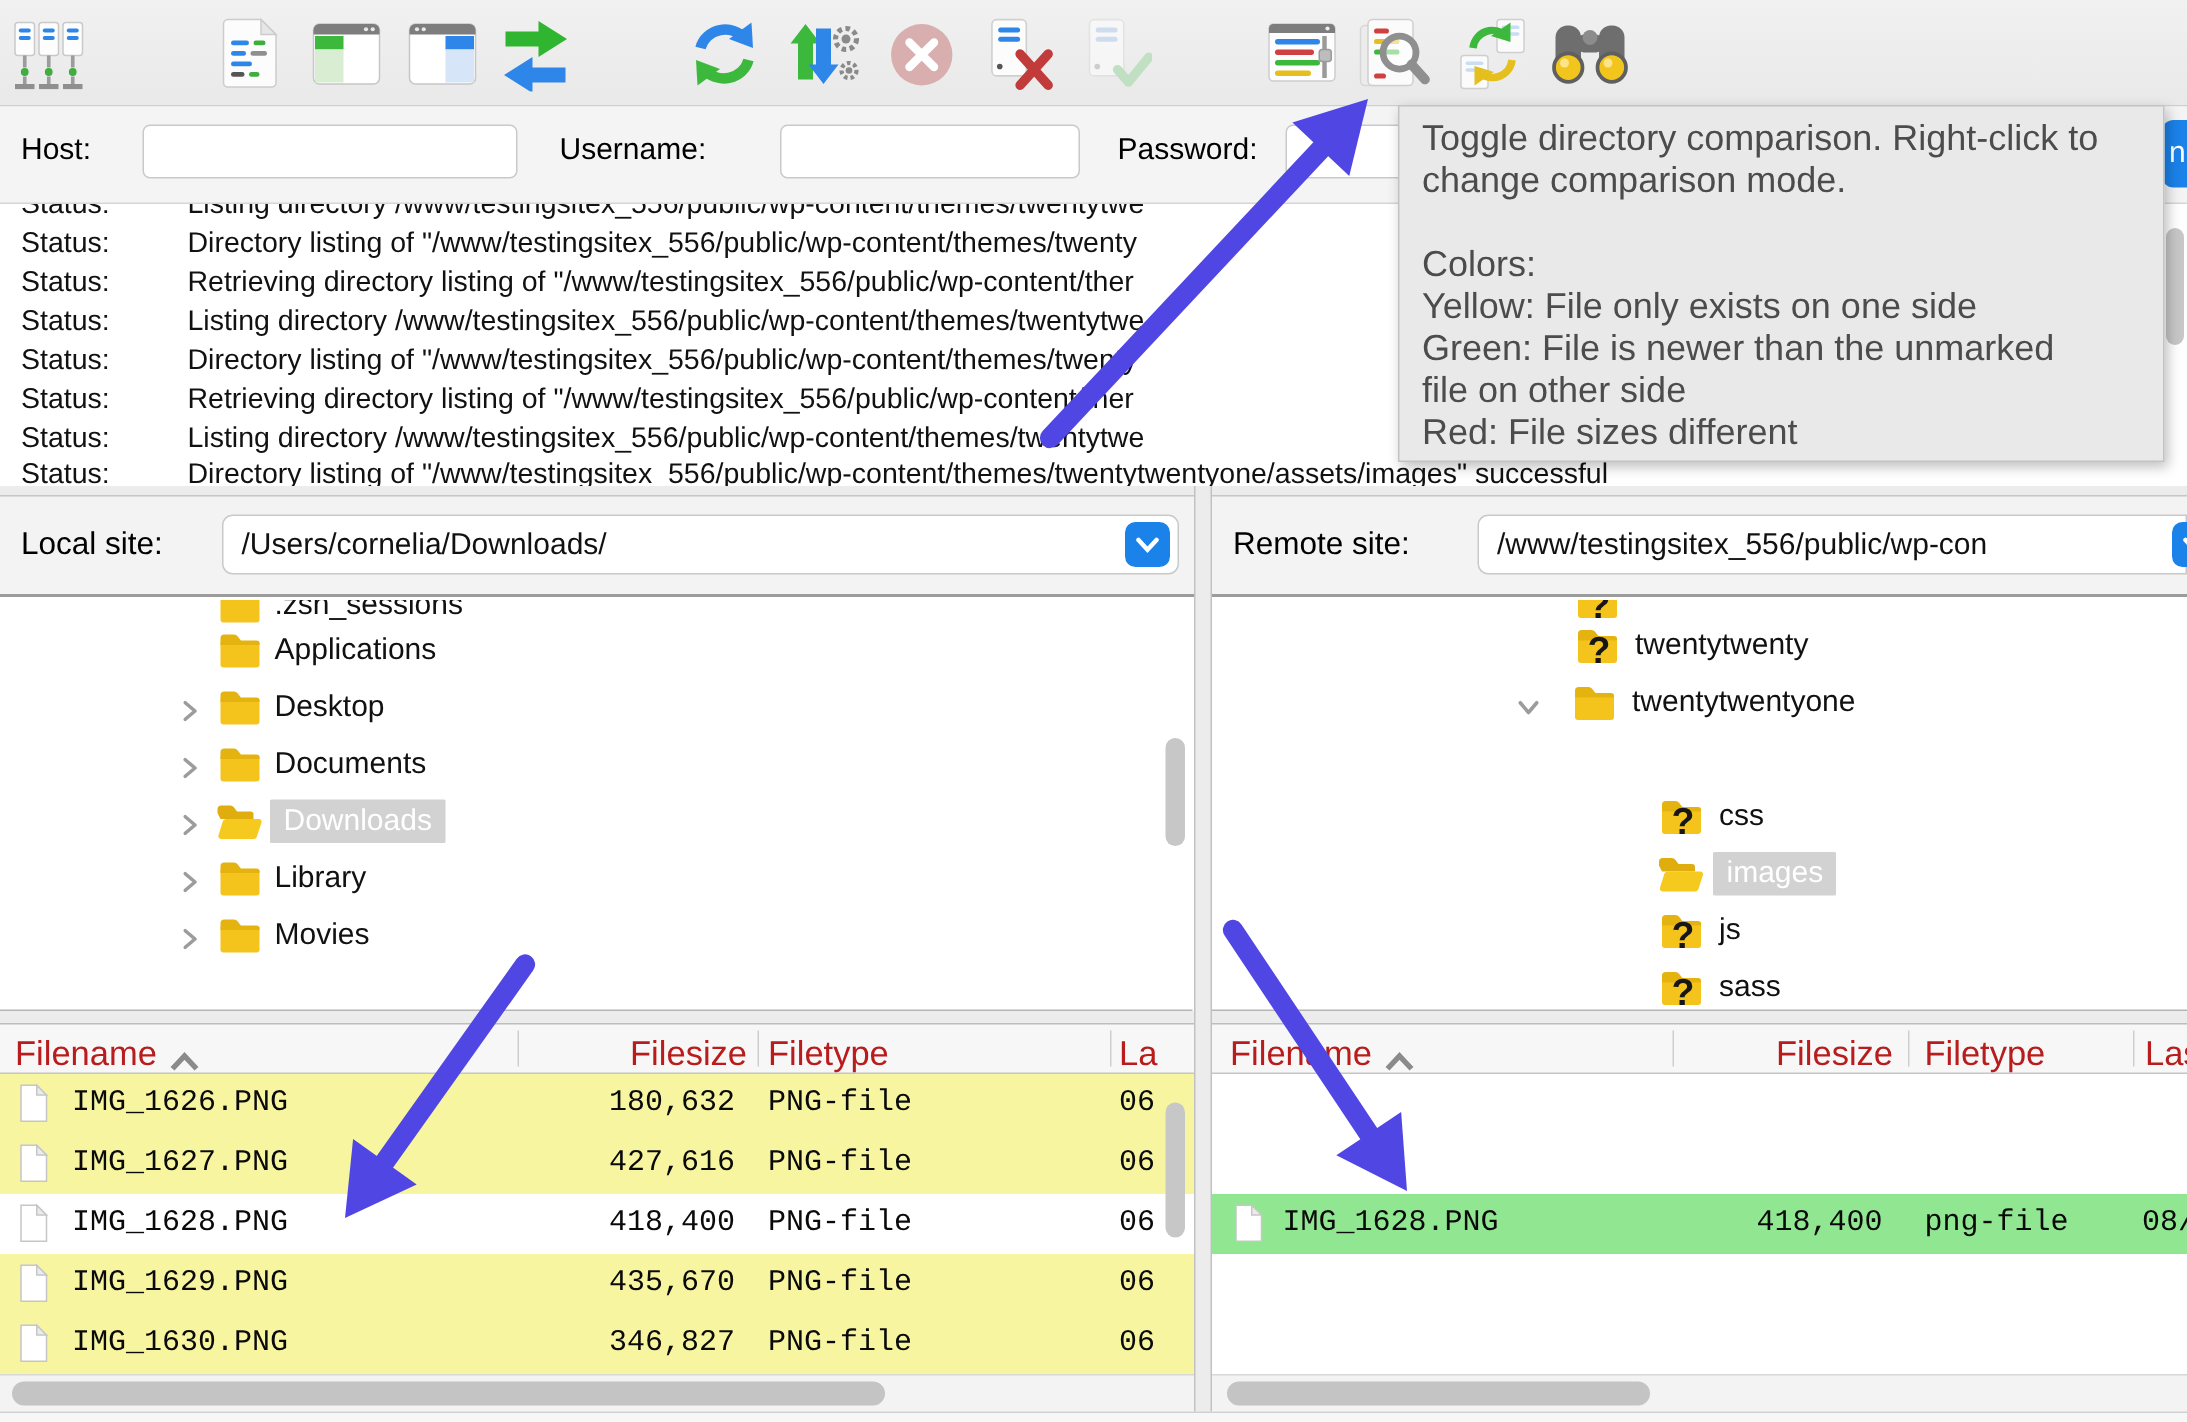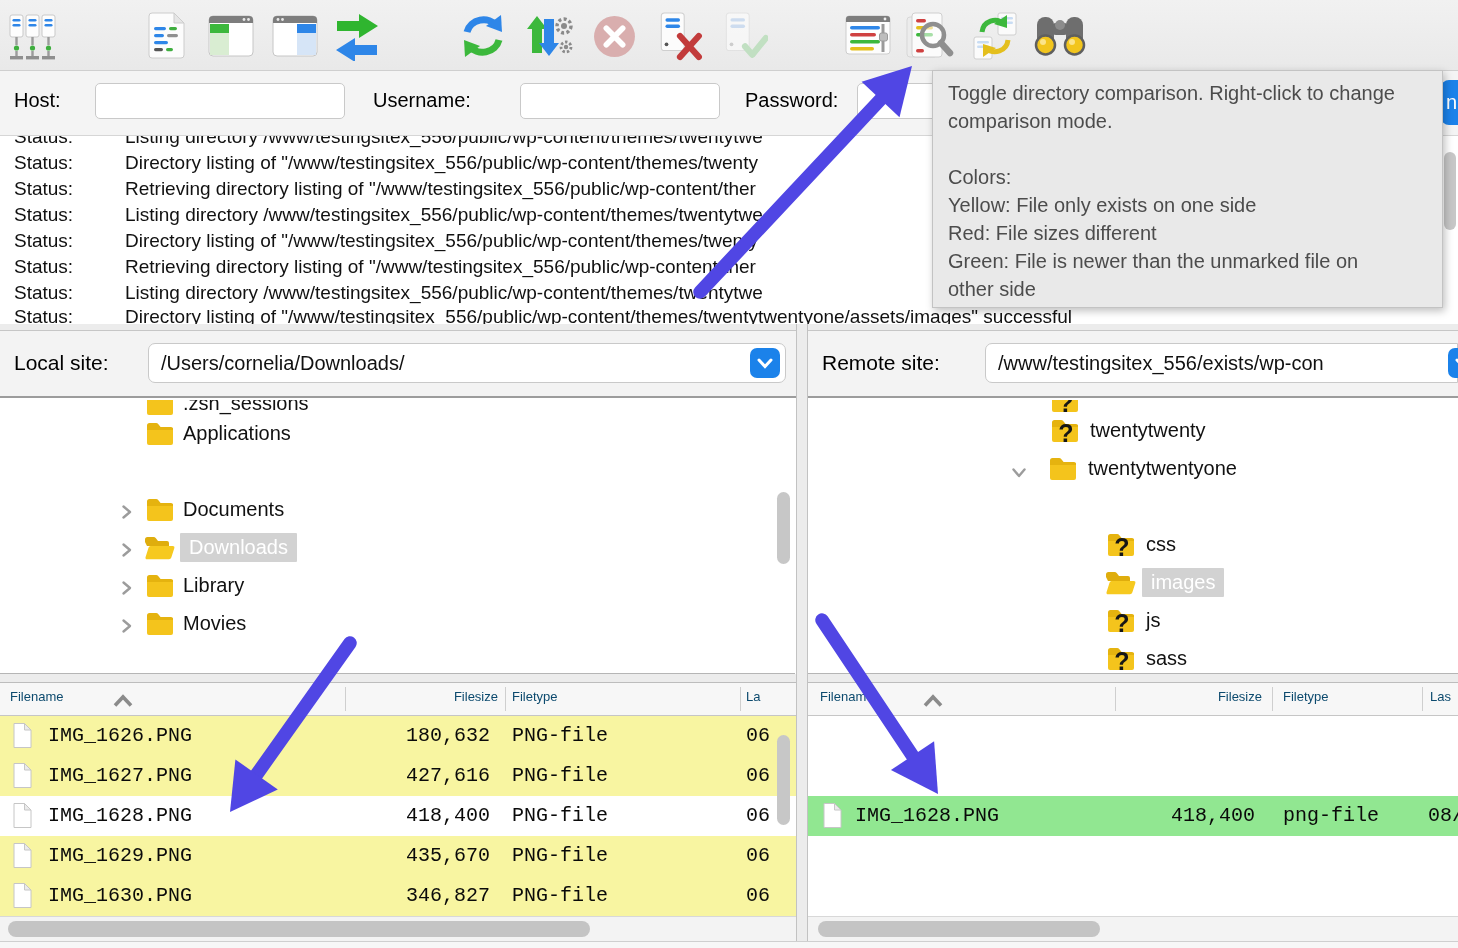--- a/index.html
+++ b/index.html
@@ -39,38 +39,38 @@
          display:flex;align-items:center;justify-content:center;}
   .tree{position:absolute;top:400px;height:274px;background:#fff;overflow:hidden;
         border-bottom:1px solid #b5b5b5;box-sizing:border-box;text-align:center;}
   .trow{position:absolute;left:0;width:100%;height:36px;}
   .tchev{position:absolute;top:10px;}
   .ticn{position:absolute;top:4px;}
   .tlbl{position:absolute;top:5px;font-size:20px;color:#111;white-space:nowrap;}
   .tlbl.sel{background:#d2d2d2;color:#fff;padding:3px 9px;top:2px;border-radius:1px;}
   .gap2{position:absolute;top:674px;height:8px;background:#ececec;}
   .lhead{position:absolute;top:682px;height:34px;background:#f7f7f7;border-top:1px solid #bdbdbd;
-         border-bottom:1px solid #c6c6c6;box-sizing:border-box;font-size:13px;color:#0c4a6e;}
+         border-bottom:1px solid #c6c6c6;box-sizing:border-box;font-size:23px;color:#b91c1c;}
   .lhead .hcell{position:absolute;top:6px;white-space:nowrap;}
   .hdiv{position:absolute;top:4px;width:1px;height:24px;background:#cfcfcf;}
   .flist{position:absolute;top:716px;height:200px;background:#fff;overflow:hidden;}
   .frow{position:absolute;left:0;width:100%;height:40px;font-family:Liberation Mono, monospace;}
   .frow.yellow{background:#f8f5a1;}
   .frow.green{background:#91e791;}
   .fcell{position:absolute;top:8px;font-size:20px;white-space:nowrap;color:#0a0a0a;}
   .fsize{text-align:right;}
   .ficn{position:absolute;top:6px;}
   .hscroll{position:absolute;top:916px;height:25px;background:#f3f3f3;border-top:1px solid #d8d8d8;box-sizing:border-box;}
   .hpill{position:absolute;top:4px;height:16px;background:#c4c4c4;border-radius:8px;}
   .bottomstrip{position:absolute;left:0;top:941px;width:1458px;height:7px;background:#f7f7f7;
                border-top:1px solid #cfcfcf;box-sizing:border-box;}
   
   .tooltip{position:absolute;left:932px;top:70px;width:511px;height:238px;background:#e9e9e9;
            border:1px solid #c3c3c3;box-shadow:2px 3px 8px rgba(0,0,0,.25);box-sizing:border-box;
-           padding:8px 36px 0 15px;font-size:20px;line-height:28px;color:#4c4c4c;z-index:40;}
+           padding:8px 36px 0 15px;font-size:24px;line-height:28px;color:#4c4c4c;z-index:40;}
   .tt-gap{height:28px;}
   
   #arrows{position:absolute;left:0;top:0;z-index:50;pointer-events:none;}
 </style>
 </head>
 <body>
 
 <div id="app">
 
   <div class="toolbar">
@@ -313,20 +313,30 @@
           </svg></span>
       <span class="tlbl" style="left:183px">.zsh_sessions</span>
     </div>
     <div class="trow" style="top:17px">
       <span class="ticn" style="left:145px"><svg width="30" height="26" viewBox="0 0 30 26">
             <path d="M2 7 h26 v15 a2 2 0 0 1 -2 2 H4 a2 2 0 0 1 -2 -2 Z" fill="#F4C41C"></path>
             <path d="M2 9 V4.5 A2.5 2.5 0 0 1 4.5 2 H11 a3 3 0 0 1 2.4 1.2 L15.6 6 H26 a2 2 0 0 1 2 2 V9 Z" fill="#E5B30F"></path>
           </svg></span>
       <span class="tlbl" style="left:183px">Applications</span>
     </div>
+    <div class="trow" style="top:55px">
+      <span class="tchev" style="left:120px"><svg width="13" height="18" viewBox="0 0 13 18">
+            <path d="M3.5 3.5 L10 9 L3.5 14.5" fill="none" stroke="#9c9c9c" stroke-width="2.4" stroke-linecap="round" stroke-linejoin="round"></path>
+          </svg></span>
+      <span class="ticn" style="left:145px"><svg width="30" height="26" viewBox="0 0 30 26">
+            <path d="M2 7 h26 v15 a2 2 0 0 1 -2 2 H4 a2 2 0 0 1 -2 -2 Z" fill="#F4C41C"></path>
+            <path d="M2 9 V4.5 A2.5 2.5 0 0 1 4.5 2 H11 a3 3 0 0 1 2.4 1.2 L15.6 6 H26 a2 2 0 0 1 2 2 V9 Z" fill="#E5B30F"></path>
+          </svg></span>
+      <span class="tlbl" style="left:183px">Desktop</span>
+    </div>
     <div class="trow" style="top:131px">
       <span class="tchev" style="left:120px"><svg width="13" height="18" viewBox="0 0 13 18">
             <path d="M3.5 3.5 L10 9 L3.5 14.5" fill="none" stroke="#9c9c9c" stroke-width="2.4" stroke-linecap="round" stroke-linejoin="round"></path>
           </svg></span>
       <span class="ticn" style="left:143px"><svg width="32" height="26" viewBox="0 0 32 26">
             <path d="M2 7 V4.5 A2.5 2.5 0 0 1 4.5 2 H10.5 a3 3 0 0 1 2.4 1.2 L15 6 H24 a2 2 0 0 1 2 2 v3 H4 Z" fill="#DFAD0D"></path>
             <path d="M7.5 11 H29.6 a1.8 1.8 0 0 1 1.7 2.3 L28.3 22.6 A2.4 2.4 0 0 1 26 24.3 H4.3 A1.8 1.8 0 0 1 2.6 22 L5.6 12.4 A2.4 2.4 0 0 1 7.5 11 Z" fill="#F6C91F"></path>
           </svg></span>
       <span class="tlbl sel" style="left:180px">Downloads</span>
     </div>
@@ -359,21 +369,21 @@
             <path d="M2 9 V4.5 A2.5 2.5 0 0 1 4.5 2 H11 a3 3 0 0 1 2.4 1.2 L15.6 6 H26 a2 2 0 0 1 2 2 V9 Z" fill="#E5B30F"></path>
           </svg></span>
       <span class="tlbl" style="left:183px">Movies</span>
     </div>
     <div class="vpill" style="left:777px;top:92px;width:13px;height:72px"></div>
   </div>
 
   <div class="sitebar" style="left:808px;width:650px">
     <span class="slabel" style="left:14px">Remote site:</span>
     <div class="combo" style="left:177px;width:473px;border-radius:7px 0 0 7px">
-      <span>/www/testingsitex_556/exists/wp-con</span>
+      <span>/www/testingsitex_556/public/wp-con</span>
     </div>
     <div class="ddbtn" style="left:640px">
       <svg width="16" height="11" viewBox="0 0 16 11">
           <path d="M2 2 L8 8.5 L14 2" stroke="#fff" stroke-width="3" fill="none" stroke-linecap="round"></path>
         </svg>
     </div>
   </div>
 
   <div class="tree" style="left:808px;width:650px">
     <div class="trow" style="top:-16px">
@@ -536,22 +546,22 @@
     <div class="hpill" style="left:10px;width:282px"></div>
   </div>
 
   <div class="bottomstrip"></div>
 
   <div class="tooltip">
     <div>Toggle directory comparison. Right-click to change comparison mode.</div>
     <div class="tt-gap"></div>
     <div>Colors:</div>
     <div>Yellow: File only exists on one side</div>
+    <div>Green: File is newer than the unmarked file on other side</div>
     <div>Red: File sizes different</div>
-    <div>Green: File is newer than the unmarked file on other side</div>
   </div>
 
   <svg id="arrows" width="1458" height="948" viewBox="0 0 1458 948">
     <g>
       <line x1="700" y1="292" x2="880.5" y2="99.5" stroke="#5046E4" stroke-width="13.5" stroke-linecap="round"></line>
       <polygon points="912,66 899.5,117.3 861.6,81.7" fill="#5046E4"></polygon>
     </g>
     <g>
       <line x1="350" y1="643" x2="256.6" y2="774.5" stroke="#5046E4" stroke-width="13.5" stroke-linecap="round"></line>
       <polygon points="230,812 235.4,759.4 277.8,789.6" fill="#5046E4"></polygon>

